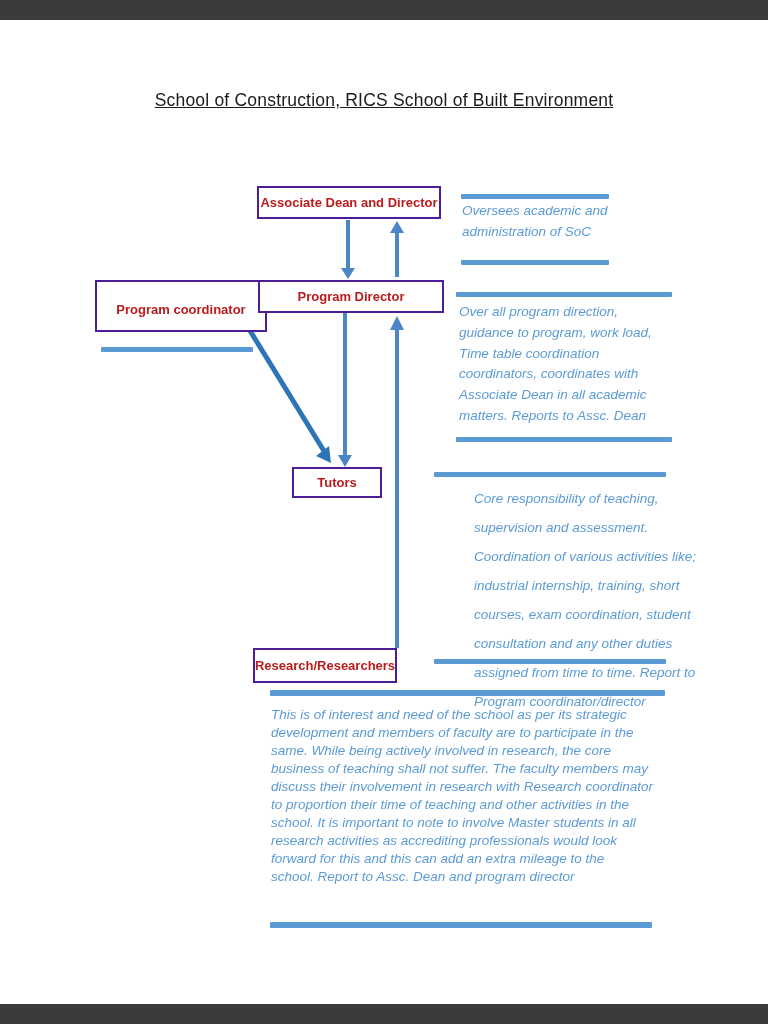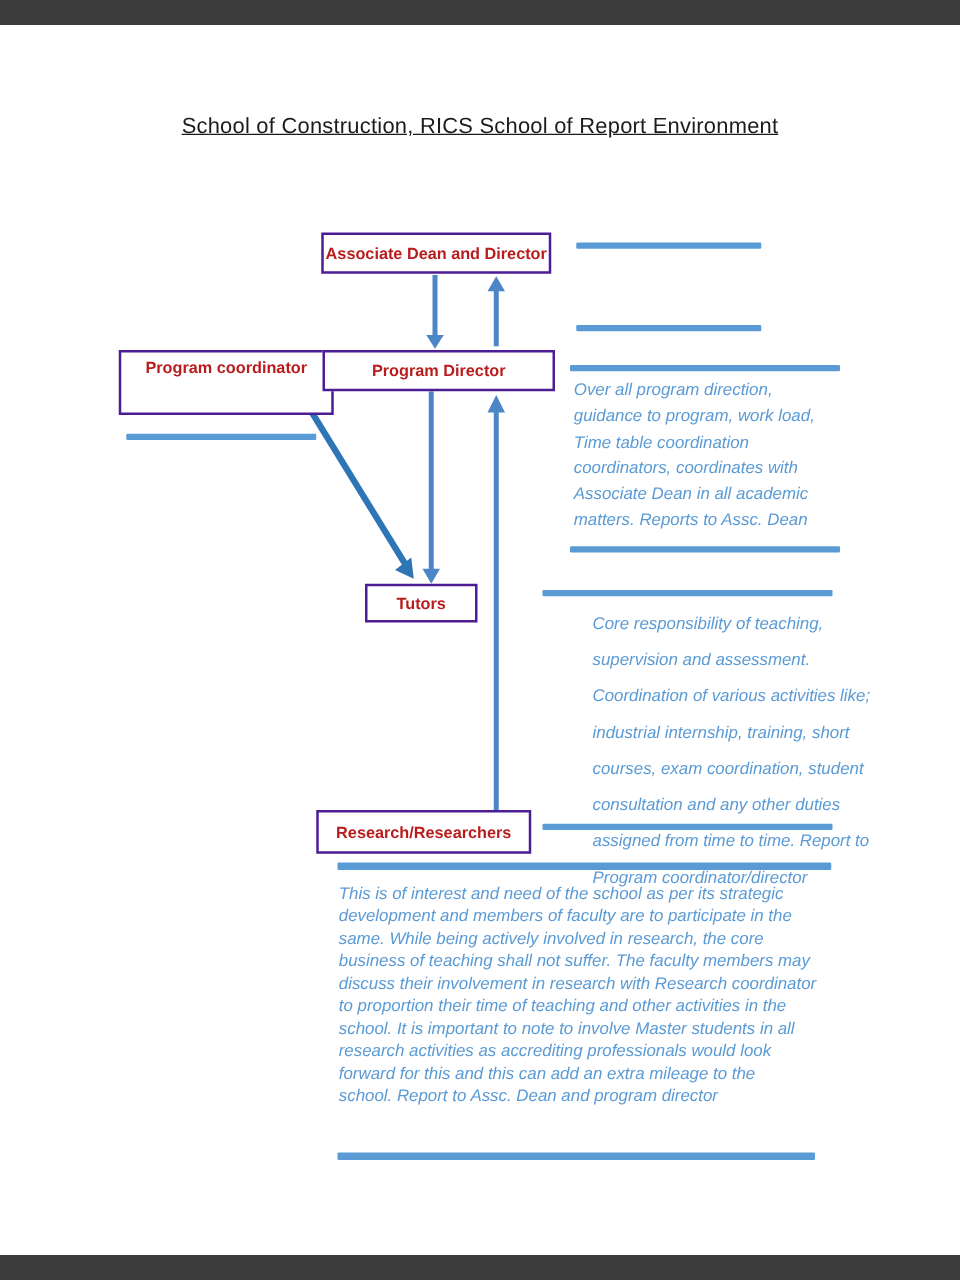--- a/index.html
+++ b/index.html
@@ -13,24 +13,24 @@
 
   .title-block{position:absolute;top:90px;left:0;width:768px;text-align:center;color:#1b1b1b;}
   .title-line{font-size:17.5px;font-weight:400;text-decoration:underline;margin:0 0 16px 0;letter-spacing:0.2px;}
 
   .node{
     position:absolute;background:#fff;border:2px solid #4c1d95;
     display:flex;align-items:center;justify-content:center;
     font-weight:bold;font-size:13px;color:#b91c1c;box-sizing:border-box;
   }
   .node-assoc{left:257px;top:186px;width:184px;height:33px;}
-  .node-coord{left:95px;top:280px;width:172px;height:52px;align-items:flex-start;padding-top:4px;}
+  .node-coord{left:95px;top:280px;width:172px;height:52px;align-items:flex-start;padding-top:20px;}
   .node-dir{left:258px;top:280px;width:186px;height:33px;}
   .node-tutors{left:292px;top:467px;width:90px;height:31px;}
-  .node-research{left:253px;top:648px;width:172px;height:35px;}
+  .node-research{left:253px;top:648px;width:144px;height:35px;}
 
   .ann{
     position:absolute;color:var(--accent,#5b9bd5);font-style:italic;
     font-size:13.5px;line-height:20.5px;white-space:pre-line;
   }
   .ann-a1{left:462px;top:201px;width:175px;}
   .ann-a2{left:459px;top:302px;width:225px;line-height:20.8px;}
   .ann-a3{left:103px;top:357px;width:175px;}
   .ann-a4{left:435px;top:484px;width:250px;line-height:29px;margin-left:39px;}
   .ann-a5{left:271px;top:706px;width:400px;line-height:18px;}
@@ -53,21 +53,21 @@
   .chead-diag{fill:var(--diag,#2e75b6);stroke:none;}
 </style>
 </head>
 <body>
 
 <div class="page">
 
   <div class="viewer-bar top"></div>
 
   <div class="title-block">
-    <div class="title-line">School of Construction, RICS School of Report Environment</div>
+    <div class="title-line">School of Construction, RICS School of Built Environment</div>
   </div>
 
   <svg class="connector-layer" width="768" height="1024" viewBox="0 0 768 1024">
 
     <line class="cline" x1="348" y1="220" x2="348" y2="269"></line>
     <polygon class="chead" points="341,268 355,268 348,279"></polygon>
 
     <line class="cline" x1="397" y1="232" x2="397" y2="277"></line>
     <polygon class="chead" points="390,233 404,233 397,221"></polygon>
 
@@ -93,20 +93,22 @@
   <div class="bar bar-b1"></div>
   <div class="bar bar-b2"></div>
   <div class="bar bar-b3"></div>
   <div class="bar bar-b4"></div>
   <div class="bar bar-b5"></div>
   <div class="bar bar-b6"></div>
   <div class="bar bar-b7"></div>
   <div class="bar bar-b8"></div>
   <div class="bar bar-b9"></div>
 
+  <div class="ann ann-a1">Oversees academic and
+administration of SoC</div>
   <div class="ann ann-a2">Over all program direction,
 guidance to program, work load,
 Time table coordination
 coordinators, coordinates with
 Associate Dean in all academic
 matters. Reports to Assc. Dean</div>
   <div class="ann ann-a4">Core responsibility of teaching,
 supervision and assessment.
 Coordination of various activities like;
 industrial internship, training, short

